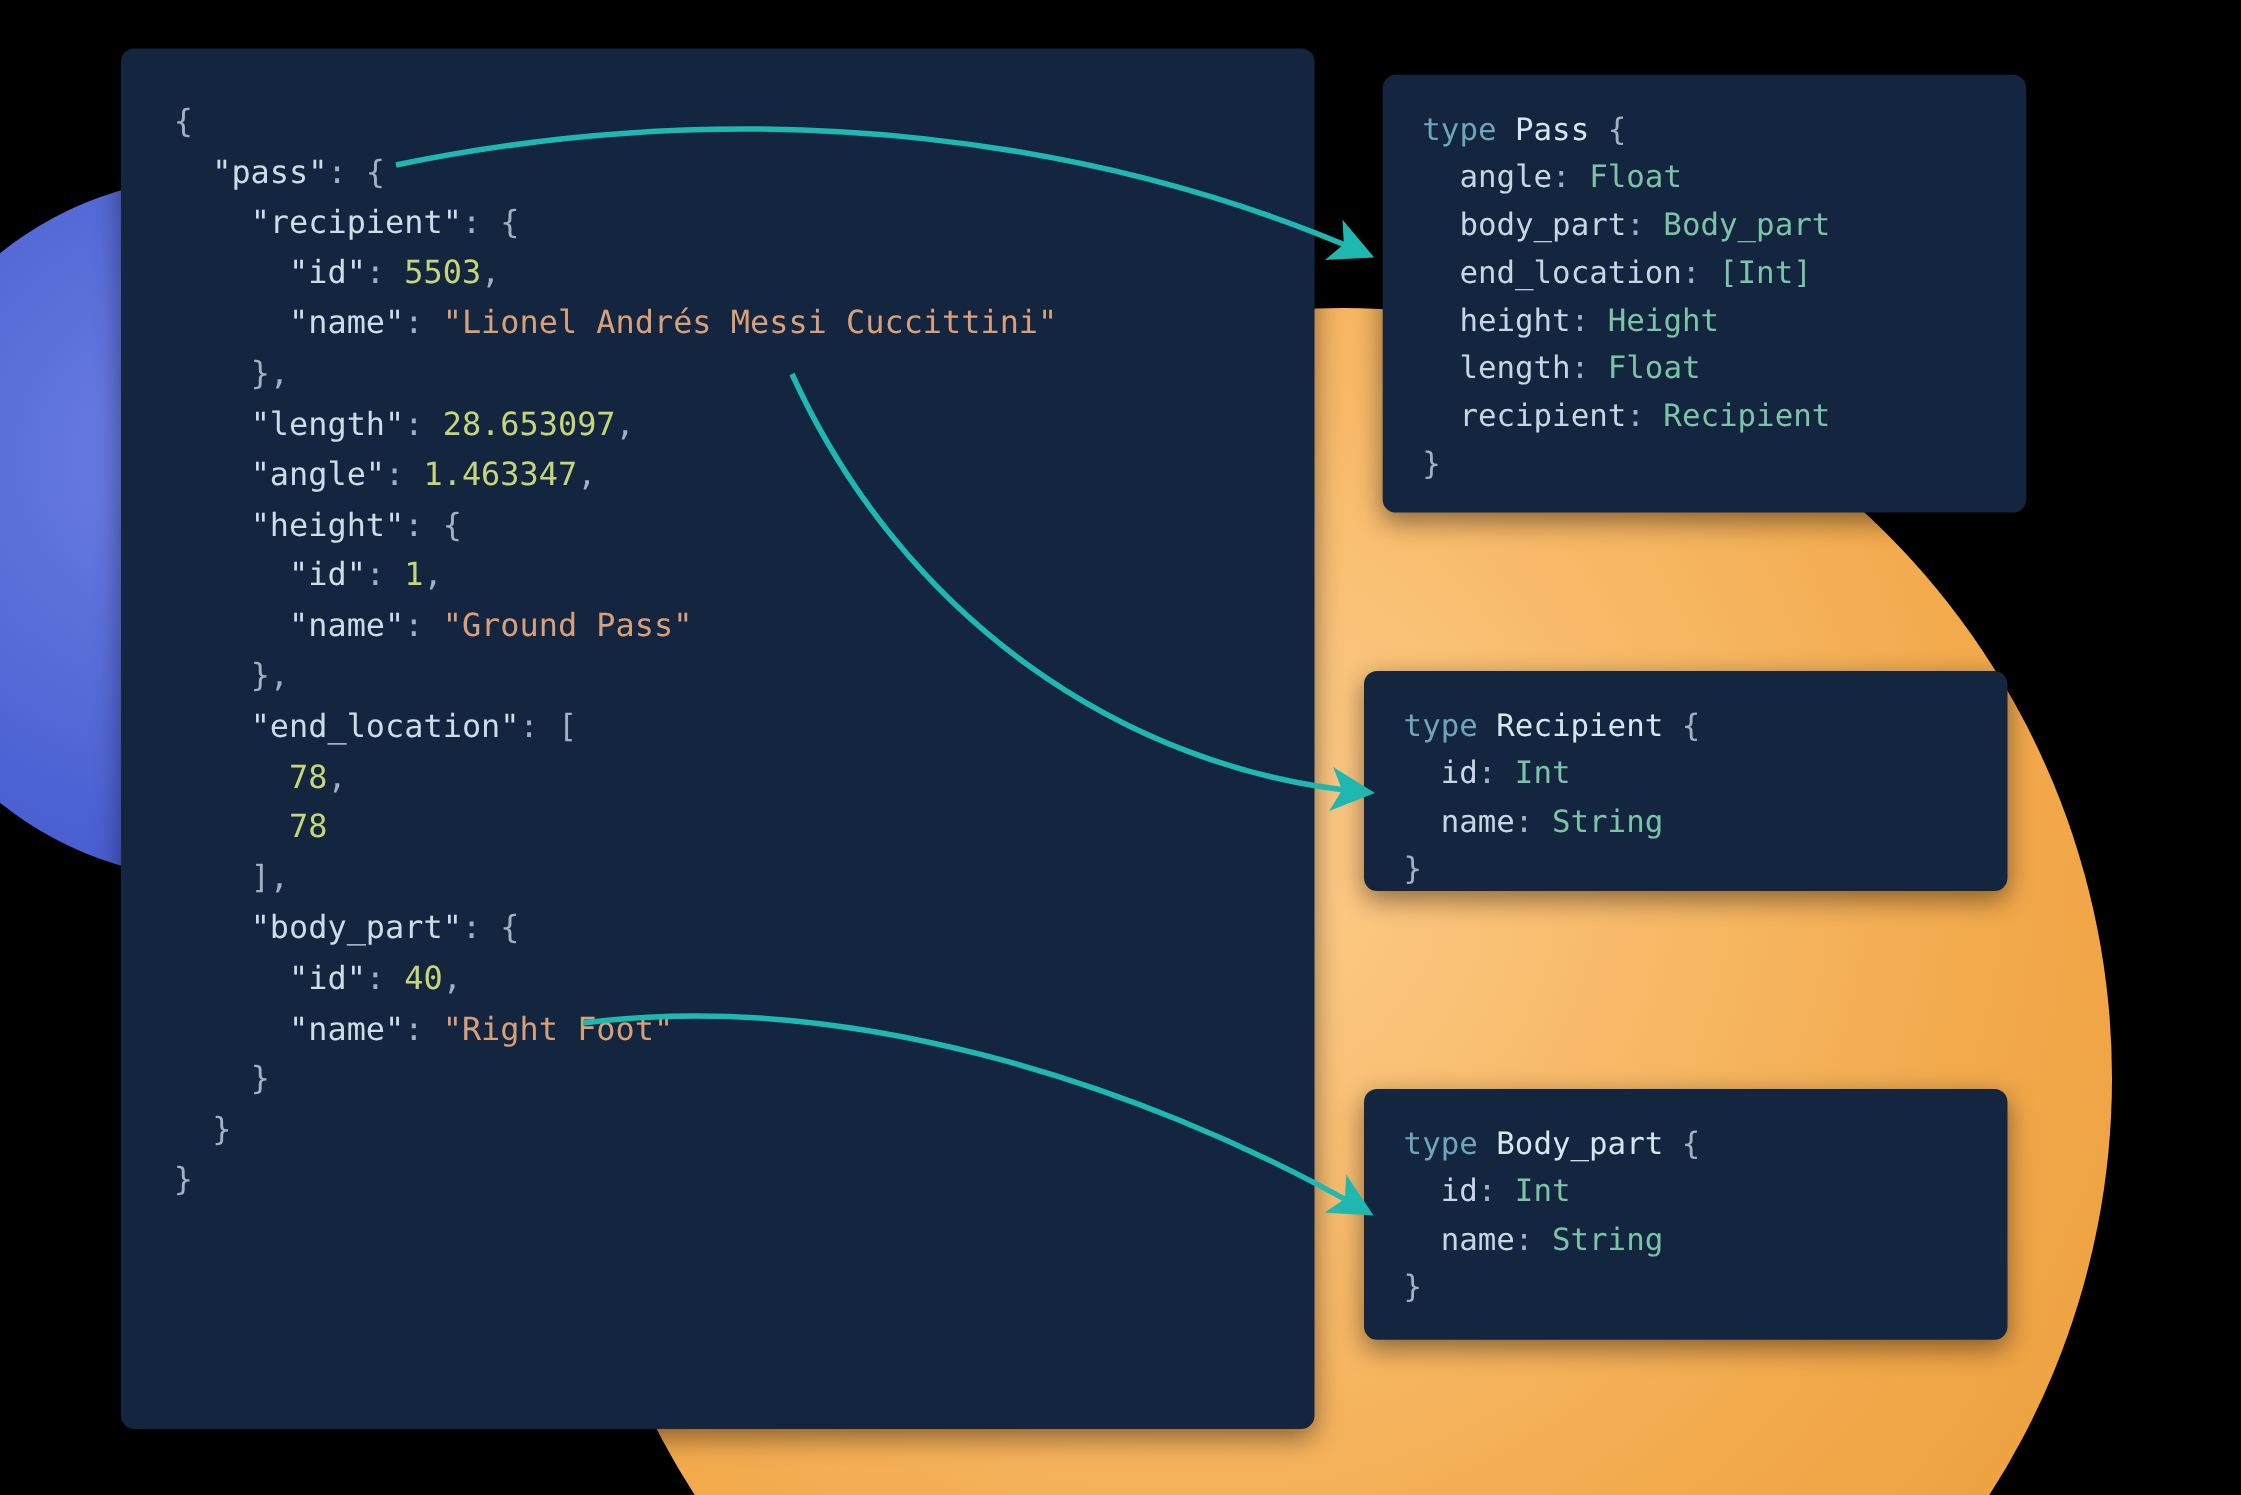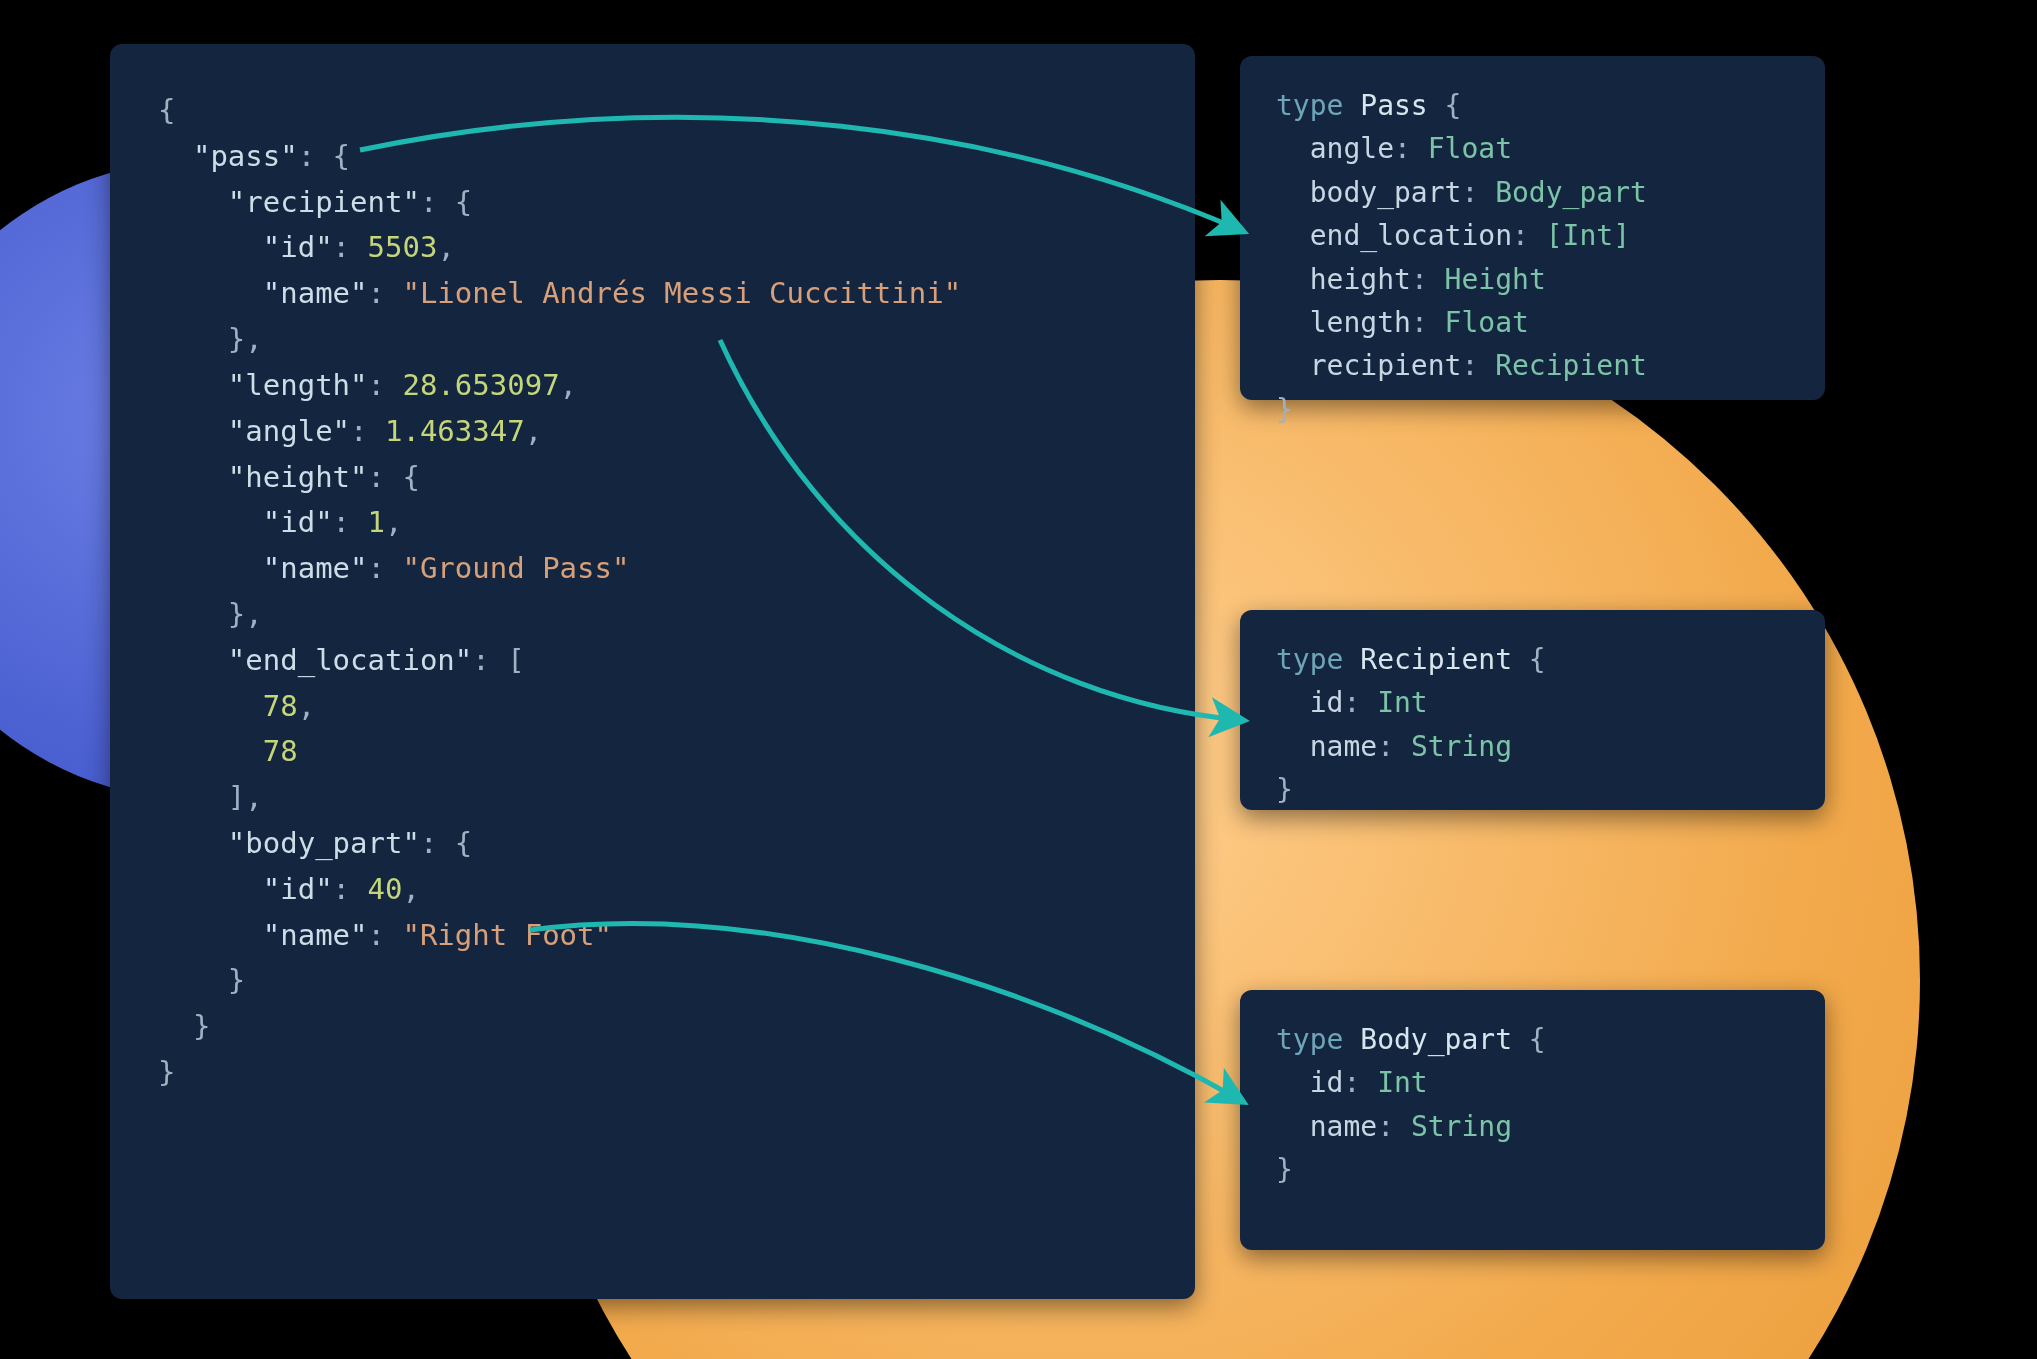--- a/index.html
+++ b/index.html
@@ -52,23 +52,23 @@
     padding: 44px 48px;
     font-size: 29px;
     line-height: 1.58;
   }
   .panel-schema {
     left: 1240px;
     width: 585px;
     padding: 28px 36px;
     font-size: 28px;
   }
-  .panel-pass      { top: 56px;  height: 344px; }
+  .panel-pass      { top: 68px;  height: 398px; margin-left: 17px; }
   .panel-recipient { top: 610px; height: 200px; }
-  .panel-bodypart  { top: 990px; height: 260px; }
+  .panel-bodypart  { top: 990px; height: 228px; }
 
   .punct  { color: #9fb1c2; }
   .key    { color: #cddde8; }
   .number { color: #c5d67a; }
   .string { color: #d8a07a; }
   .kw     { color: #6fa5b9; }
   .typname{ color: #d7e6ee; }
   .field  { color: #c7d6e2; }
   .ftype  { color: #7cc4a8; }
 

